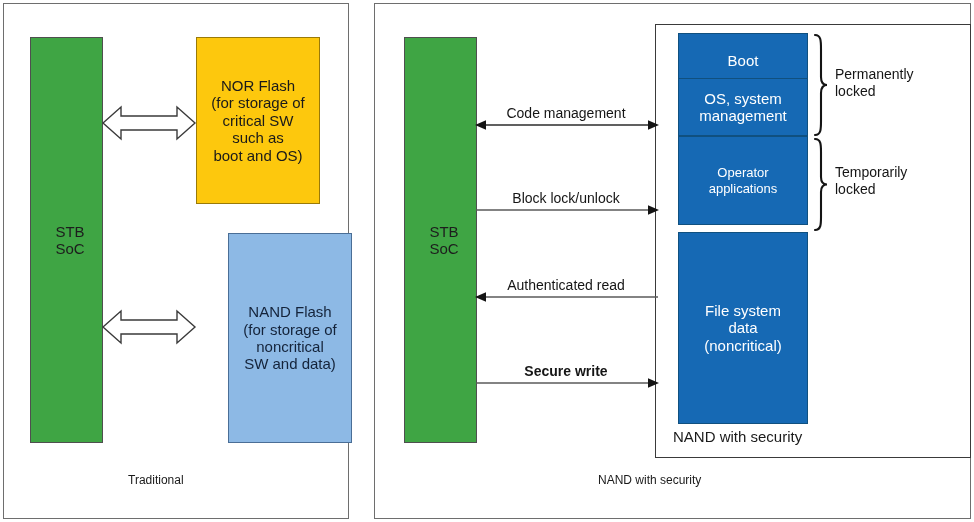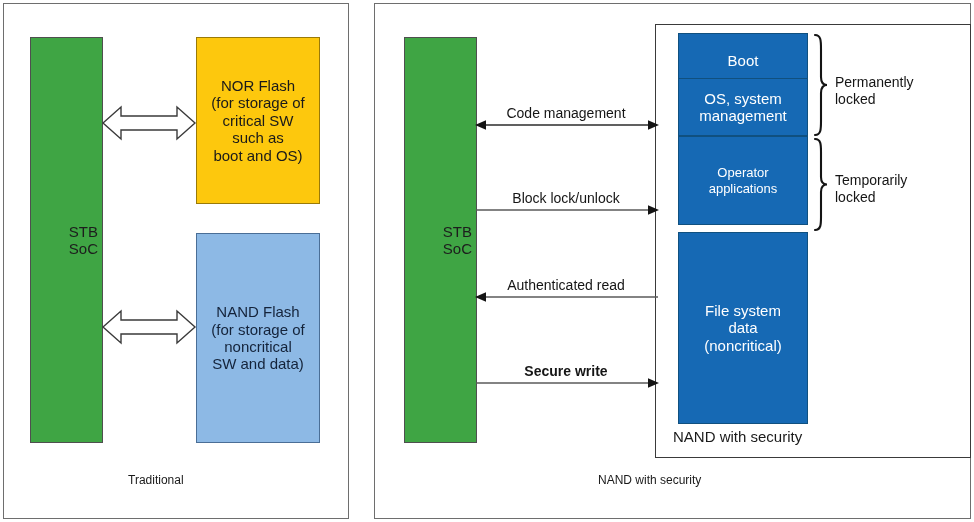--- a/index.html
+++ b/index.html
@@ -41,32 +41,33 @@
   }
   .block .lines { width: 100%; padding: 0 4px; box-sizing: border-box; }
   .block .lines span { display: block; }
 
   .green {
     background: #3FA544;
     border: 1px solid #4f4f4f;
     color: #1d1d1d;
   }
   .green .lines {
-    text-align: right;
+    text-align: center;
     padding-left: 11px;
   }
   .yellow {
     background: #FDC80D;
     border: 1px solid #9a7a08;
     color: #1a1a1a;
   }
   .lightblue {
     background: #8DB9E5;
     border: 1px solid #4a6e96;
     color: #14233a;
+    margin-left: 32px;
   }
   .darkblue {
     background: #1669B4;
     border: 1px solid #10507f;
     color: #ffffff;
   }
 
   
   #stb-soc-left   { left: 30px;  top: 37px;  width: 73px;  height: 406px; font-size: 15px; }
   #nor-flash      { left: 196px; top: 37px;  width: 124px; height: 167px; font-size: 15px; }
@@ -108,21 +109,20 @@
   }
 
   
   .brace { position: absolute; }
   .brace-label {
     position: absolute;
     font-size: 14px;
     color: #151515;
     line-height: 1.22;
     white-space: nowrap;
-    margin-top: 8px;
   }
   .brace-label span { display: block; }
 
   
   .caption {
     position: absolute;
     font-size: 12px;
     color: #1a1a1a;
     white-space: nowrap;
   }

